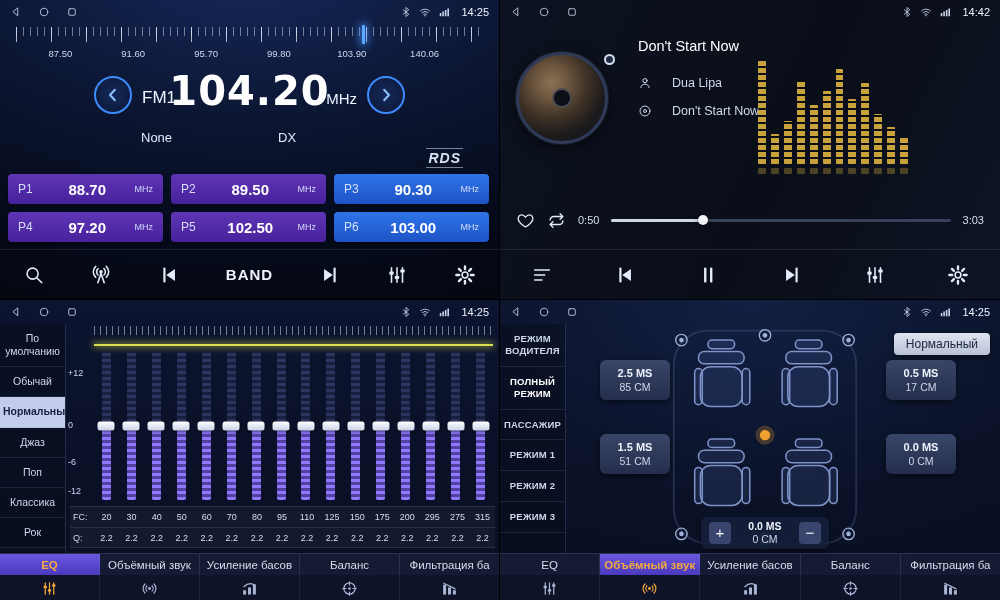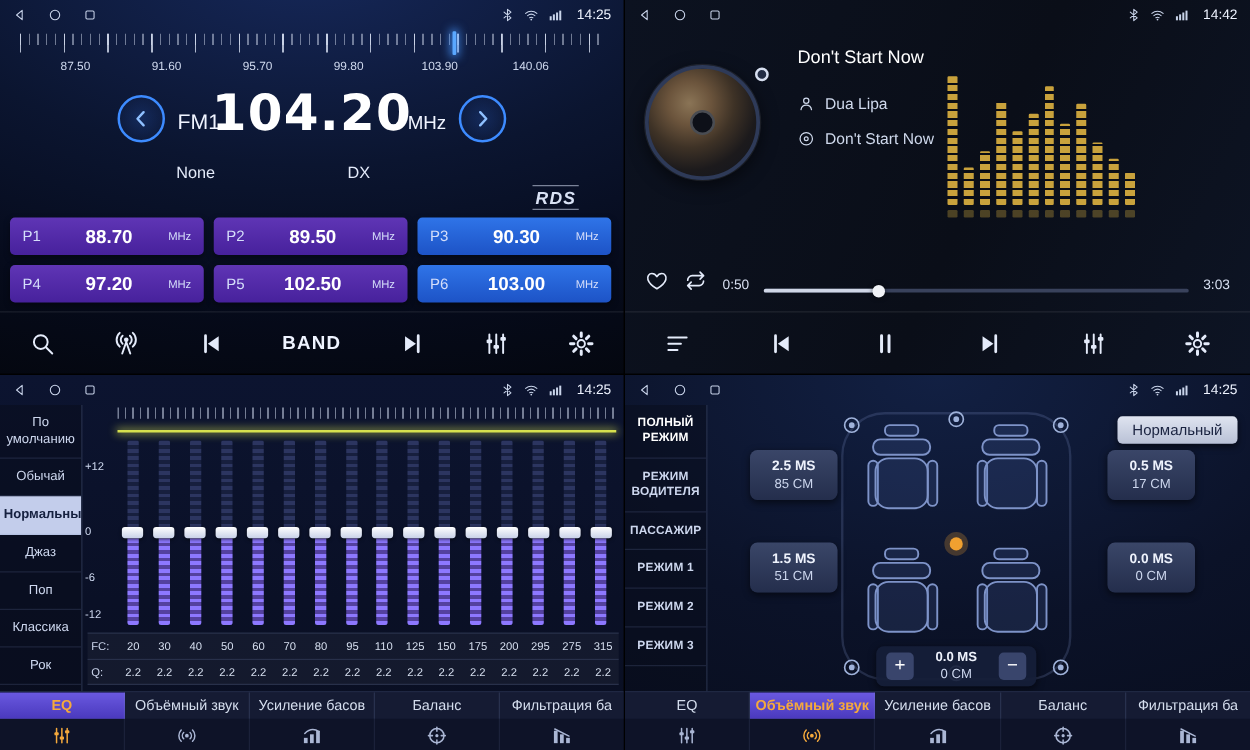--- a/index.html
+++ b/index.html
@@ -46,29 +46,29 @@
 .p-unit{font-size:9px;color:#d5defa;}
 .toolbar{position:absolute;bottom:0;left:0;right:0;height:50px;display:flex;align-items:center;justify-content:space-around;border-top:1px solid rgba(255,255,255,.09);text-align:right;}
 .tb-ic{width:22px;height:22px;color:#e4ebfa;cursor:pointer;}
 .band-btn{font-size:15px;font-weight:bold;letter-spacing:1px;color:#eef3ff;cursor:pointer;}
 
 
 .album-art{position:absolute;left:16px;top:52px;width:92px;height:92px;border-radius:50%;border:3px solid #2e3a58;background:radial-gradient(circle at 38% 32%,#8a7456 0%,#6b543c 22%,#3e3226 45%,#1c1a1c 68%,#10141f 100%);box-shadow:0 0 0 1px rgba(255,255,255,.08),0 4px 14px rgba(0,0,0,.6);cursor:pointer;}
 .album-art::after{content:"";position:absolute;left:50%;top:50%;width:16px;height:16px;transform:translate(-50%,-50%);border-radius:50%;background:#0d1018;border:2px solid rgba(255,255,255,.25);}
 .tonearm-dot{position:absolute;left:104px;top:54px;width:11px;height:11px;border-radius:50%;border:2px solid #d7dff0;background:#222c44;}
 .track-title{position:absolute;left:138px;top:38px;font-size:14.5px;color:#fff;}
-.meta-row{position:absolute;left:138px;display:flex;align-items:center;gap:8px;font-size:12.5px;color:#cfd9ec;}
+.meta-row{position:absolute;left:138px;display:flex;align-items:center;gap:20px;font-size:12.5px;color:#cfd9ec;}
 .meta-artist{top:76px;}
 .meta-album{top:104px;}
 .m-ic{width:14px;height:14px;color:#cfd9ec;}
 .spectrum{position:absolute;left:258px;top:56px;width:150px;height:108px;display:flex;align-items:flex-end;gap:5px;}
 .sbar{flex:1;background:repeating-linear-gradient(0deg,#c9a23c 0 5px,rgba(10,12,18,.55) 5px 7px);border-radius:1px;}
 .spectrum-reflection{position:absolute;left:258px;top:168px;width:150px;height:6px;display:flex;gap:5px;}
 .rbar{flex:1;background:#c9a23c;opacity:.35;border-radius:1px;}
-.progress-row{position:absolute;left:16px;right:16px;top:206px;height:28px;display:flex;align-items:flex-end;gap:12px;}
+.progress-row{position:absolute;left:16px;right:16px;top:206px;height:28px;display:flex;align-items:center;gap:12px;}
 .p-ic{width:19px;height:19px;color:#e4ebfa;cursor:pointer;}
 .ptime{font-size:11px;color:#d7dff0;}
 .seek{position:relative;flex:1;height:3px;background:#39425c;border-radius:2px;cursor:pointer;}
 .seek-fill{position:absolute;left:0;top:0;bottom:0;background:#cfd6e6;border-radius:2px;}
 .seek-knob{position:absolute;top:50%;transform:translate(-50%,-50%);width:10px;height:10px;border-radius:50%;background:#f0f2f6;box-shadow:0 0 4px rgba(0,0,0,.6);}
 
 
 .panel-body{position:absolute;top:24px;left:0;right:0;bottom:47px;display:flex;}
 .side-list{width:66px;border-right:1px solid rgba(120,140,190,.25);background:rgba(8,12,26,.5);overflow:hidden;}
 .side-item{padding:8px 3px;text-align:center;font-size:10.5px;color:#cdd7ee;border-bottom:1px solid rgba(120,140,190,.18);cursor:pointer;line-height:1.25;}
@@ -743,22 +743,22 @@
               <rect class="f" x="13.7" y="8" width="3.2" height="12.5"></rect>
               <rect class="f" x="18.8" y="5" width="3.2" height="15.5"></rect>
             </svg>
           </span>
         <span class="time">14:25</span>
       </div>
     </header>
 
     <div class="panel-body">
       <aside class="side-list modes" id="surround-modes">
+          <div class="side-item">РЕЖИМ ВОДИТЕЛЯ</div>
           <div class="side-item active">ПОЛНЫЙ РЕЖИМ</div>
-          <div class="side-item">РЕЖИМ ВОДИТЕЛЯ</div>
           <div class="side-item">ПАССАЖИР</div>
           <div class="side-item">РЕЖИМ 1</div>
           <div class="side-item">РЕЖИМ 2</div>
           <div class="side-item">РЕЖИМ 3</div>
         </aside>
       <div class="stage">
         <button class="profile-btn">Нормальный</button>
 
         <div class="car">
           <svg viewBox="0 0 200 228">

